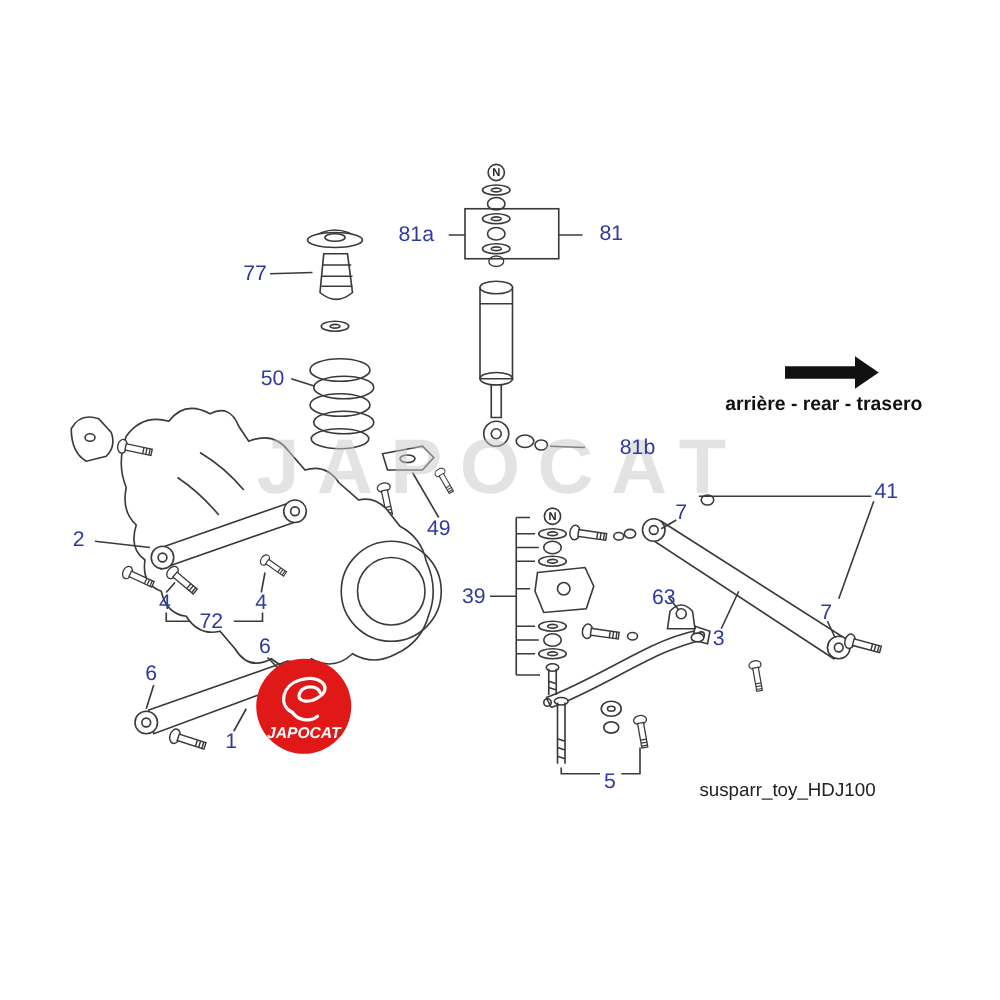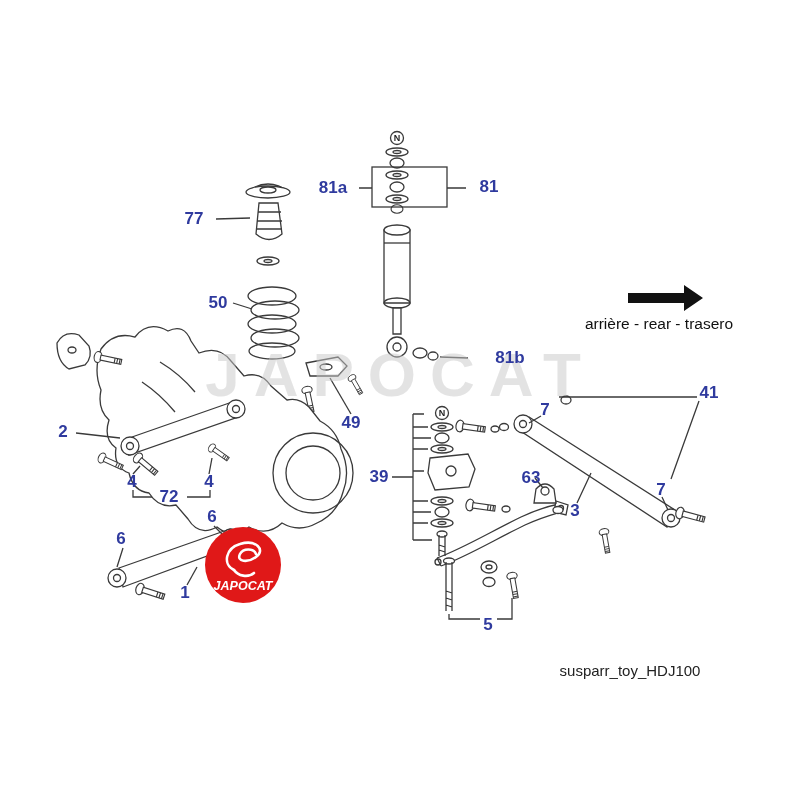--- a/index.html
+++ b/index.html
@@ -12,28 +12,28 @@
   .stf{stroke:var(--line,#3a3a3a);stroke-width:1.3;fill:#ffffff;}
   .fillDark{fill:#111;stroke:none;}
   .sym{font-family:"Liberation Sans",sans-serif;font-size:9px;font-weight:bold;fill:#222;text-anchor:middle;}
   .watermark{
     position:absolute;left:400px;top:374px;transform:translate(-50%,-50%);
     font-size:62px;font-weight:bold;letter-spacing:14px;
     color:var(--watermark-gray,#c9c9c9);opacity:.5;white-space:nowrap;user-select:none;
   }
   .label{
     position:absolute;transform:translate(-50%,-50%);
-    color:var(--label-blue,#2f3a9e);font-weight:bold;font-size:17px;white-space:nowrap;
+    color:var(--label-blue,#2f3a9e);font-weight:normal;font-size:17px;white-space:nowrap;
   }
   .direction{
     position:absolute;left:659px;top:324px;transform:translate(-50%,-50%);
-    font-weight:normal;font-size:15.5px;color:#111;white-space:nowrap;
+    font-weight:bold;font-size:15.5px;color:#111;white-space:nowrap;
   }
   .caption{
-    position:absolute;left:630px;top:670px;transform:translate(-50%,-50%);
+    position:absolute;left:630px;top:632px;transform:translate(-50%,-50%);
     font-size:15px;color:#222;white-space:nowrap;text-align:right;
   }
   .logo{position:absolute;left:204px;top:526px;width:78px;height:78px;}
   .logo-circle{fill:var(--logo-red,#e01818);}
   .logo-spring{stroke:#fff;stroke-width:2.6;fill:none;stroke-linecap:round;}
   .logo-text{font-family:"Liberation Sans",sans-serif;font-size:12.5px;font-weight:bold;font-style:italic;fill:#fff;text-anchor:middle;}
 </style>
 </head>
 <body>
 
@@ -199,21 +199,21 @@
       <path class="st" d="M697,397 L559,397 M699,401 L671,479"></path>
     </g>
 
     <g>
       <path class="fillDark" d="M628,293 L684,293 L684,285 L703,298 L684,311 L684,303 L628,303 Z"></path>
     </g>
   </svg>
 
   <div class="watermark">JAPOCAT</div>
 
-  <div class="label" style="left:194px;top:219px">77</div>
+  <div class="label" style="left:204px;top:219px">77</div>
   <div class="label" style="left:218px;top:303px">50</div>
   <div class="label" style="left:333px;top:188px">81a</div>
   <div class="label" style="left:489px;top:187px">81</div>
   <div class="label" style="left:510px;top:358px">81b</div>
   <div class="label" style="left:351px;top:423px">49</div>
   <div class="label" style="left:63px;top:432px">2</div>
   <div class="label" style="left:132px;top:482px">4</div>
   <div class="label" style="left:209px;top:482px">4</div>
   <div class="label" style="left:169px;top:497px">72</div>
   <div class="label" style="left:121px;top:539px">6</div>

